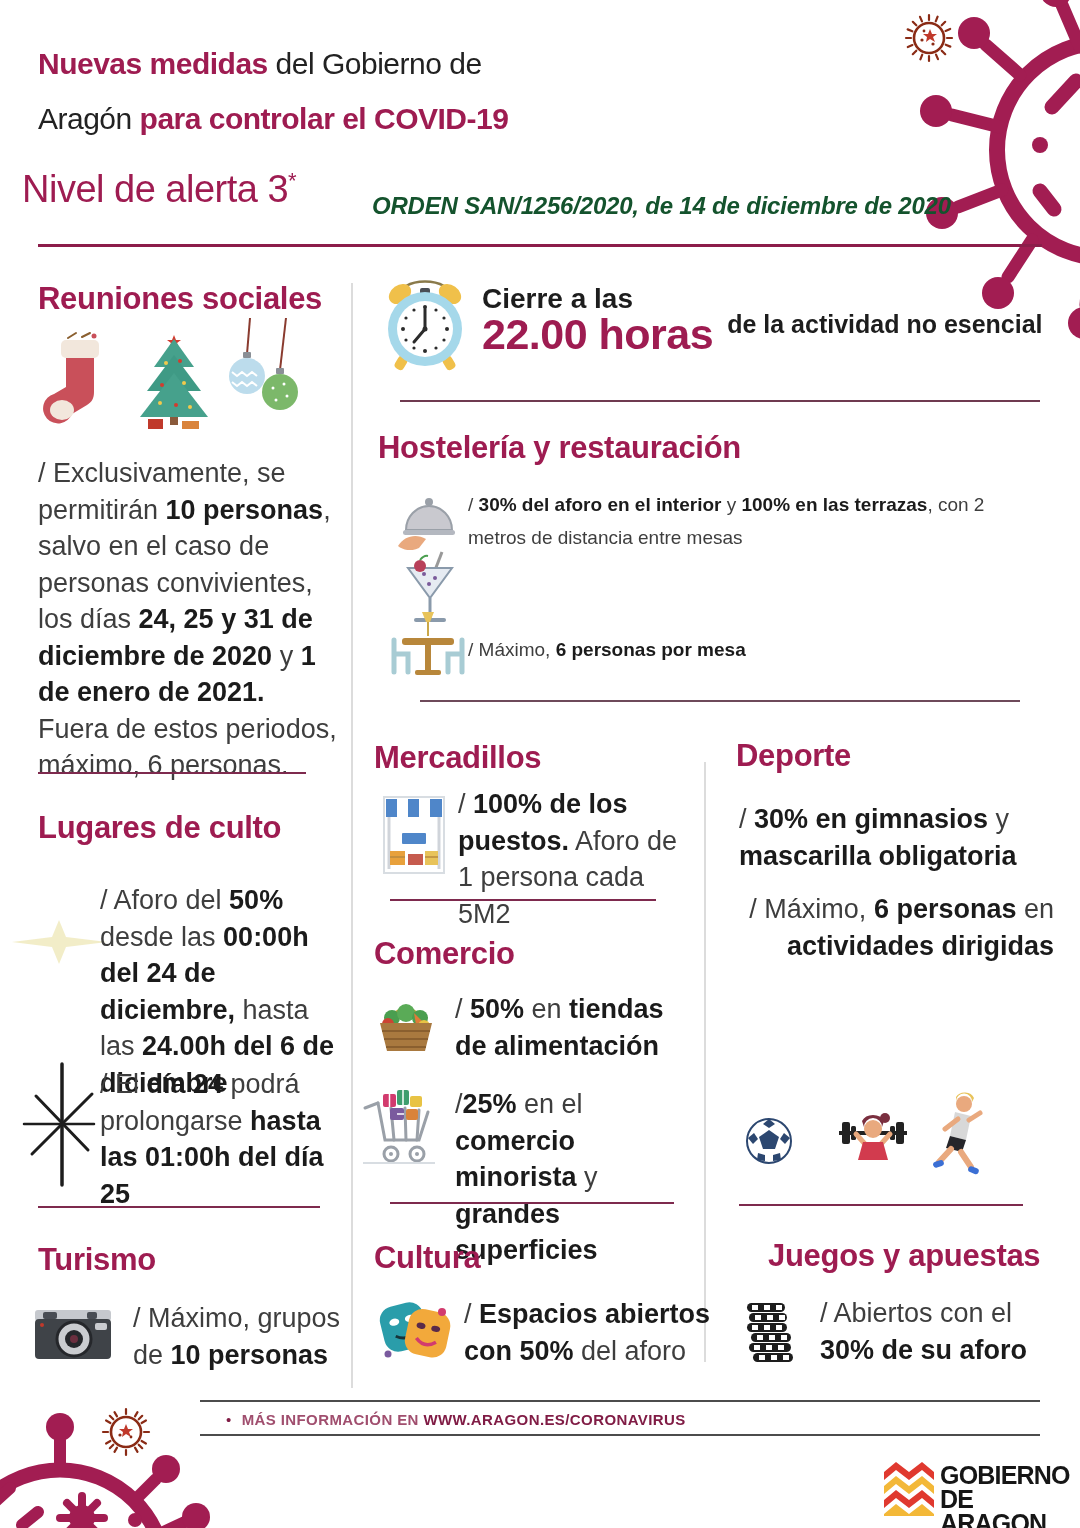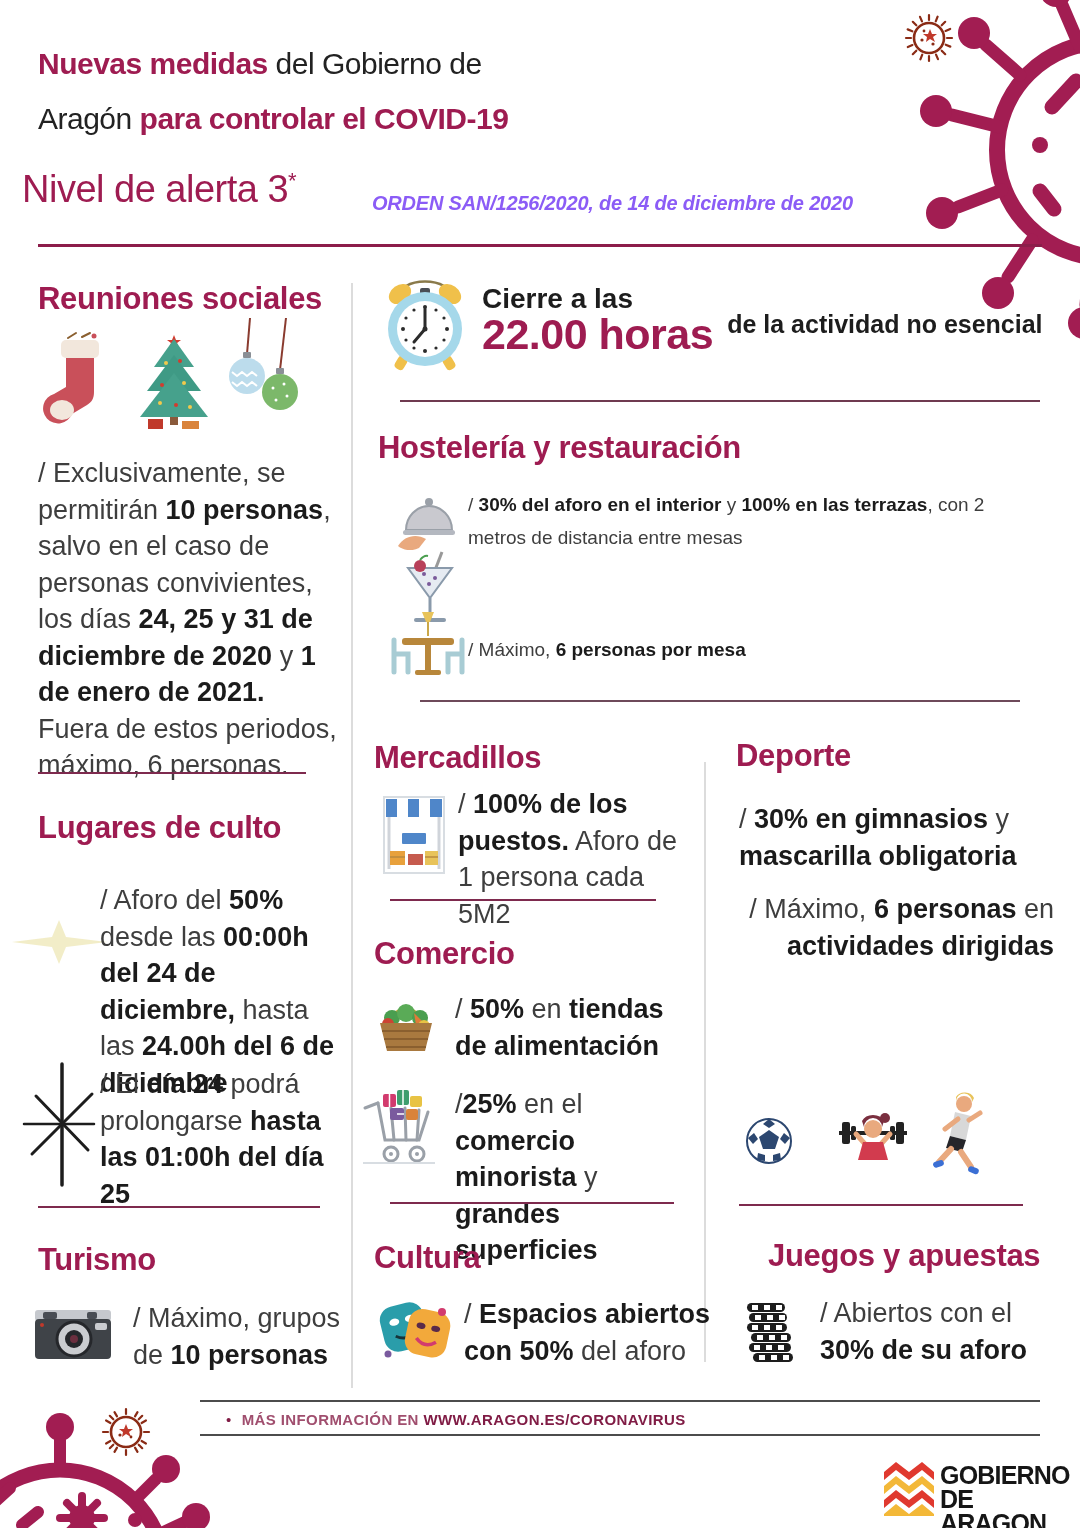--- a/index.html
+++ b/index.html
@@ -11,21 +11,21 @@
   html,body{margin:0;padding:0;background:#fff;}
   .page{position:relative;width:1080px;height:1528px;background:#fff;overflow:hidden;
         font-family:"Liberation Sans","DejaVu Sans",sans-serif;color:var(--body);}
   .abs{position:absolute;}
   .h{font-weight:800;color:var(--maroon);font-size:31px;letter-spacing:-.3px;}
   .title{font-size:30px;line-height:55px;font-weight:500;color:#222;letter-spacing:-.5px;}
   .title .b{font-weight:800;}
   .title .m{color:var(--maroon);}
   .alert{font-size:38px;font-weight:400;color:var(--maroon);letter-spacing:-.5px;}
   .alert sup{font-size:22px;}
-  .orden{font-size:20px;font-style:italic;font-weight:700;color:#8b5cf6;letter-spacing:-.2px;}
+  .orden{font-size:24px;font-style:italic;font-weight:700;color:#14532d;letter-spacing:-.2px;}
   .txt{font-size:27px;line-height:36.5px;}
   .txt-sm{font-size:19px;line-height:33px;}
   .rich .b{font-weight:800;color:var(--ink);}
   .rich .m{color:var(--maroon);}
   .rule{background:#7e2a4e;height:2px;}
   .rule-gray{background:#4c4c4c;height:2px;}
   .vdiv{background:#dcdcdc;width:2px;}
   .cierre-prefix{font-size:28px;font-weight:800;color:#1d1d1d;}
   .cierre-row{display:flex;align-items:flex-start;gap:14px;}
   .cierre-time{font-size:43px;font-weight:800;color:var(--maroon);letter-spacing:-.5px;}

